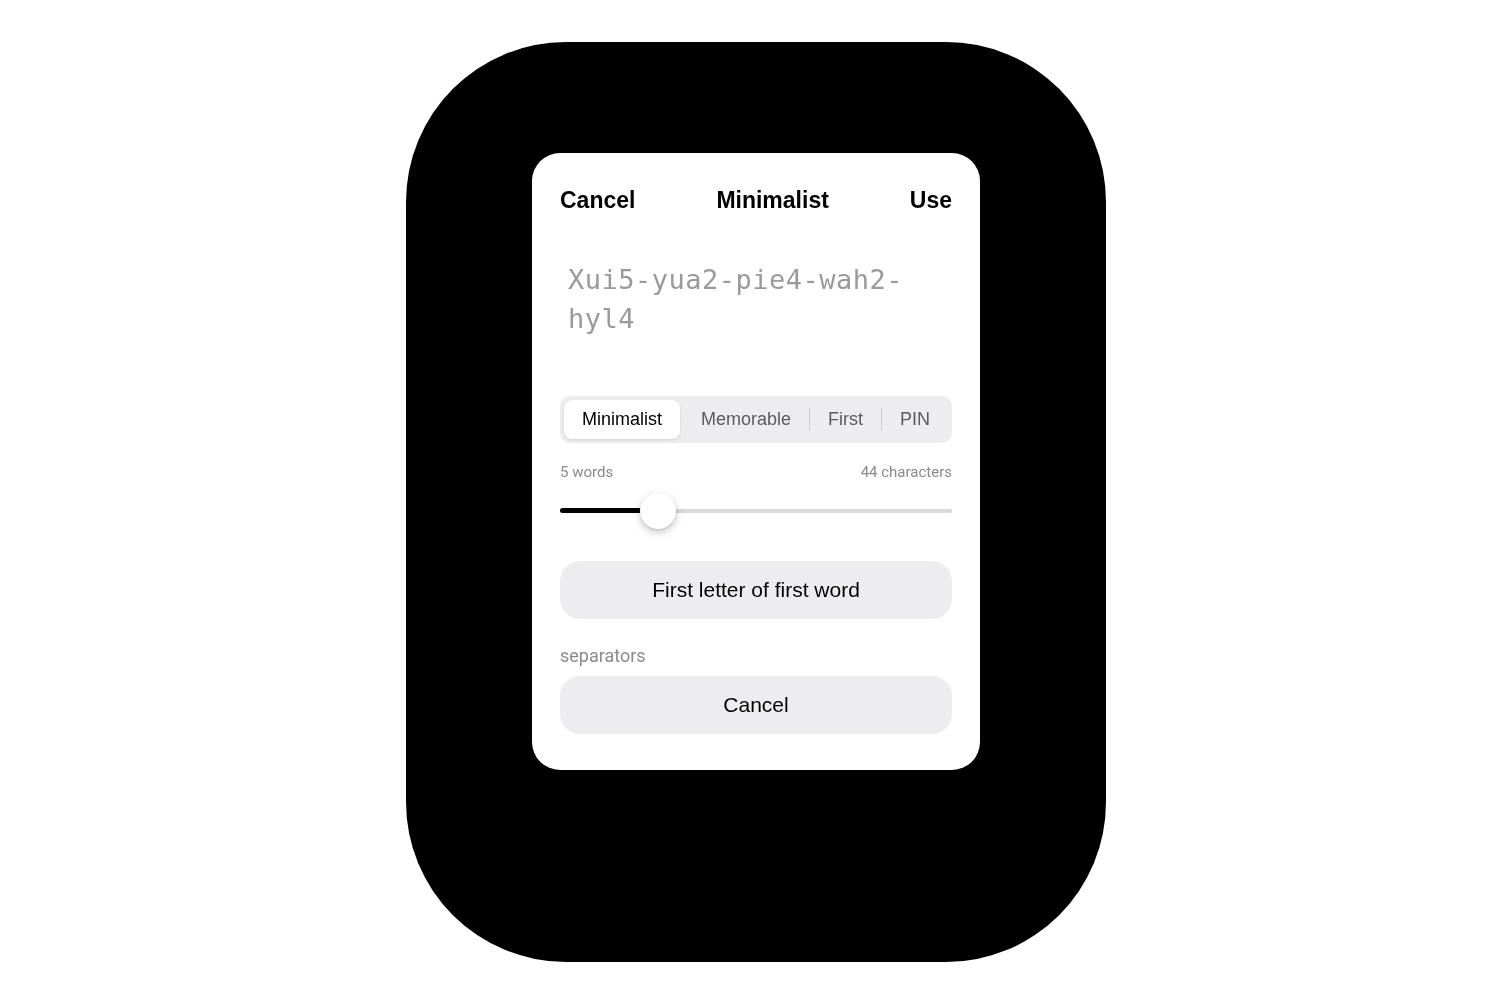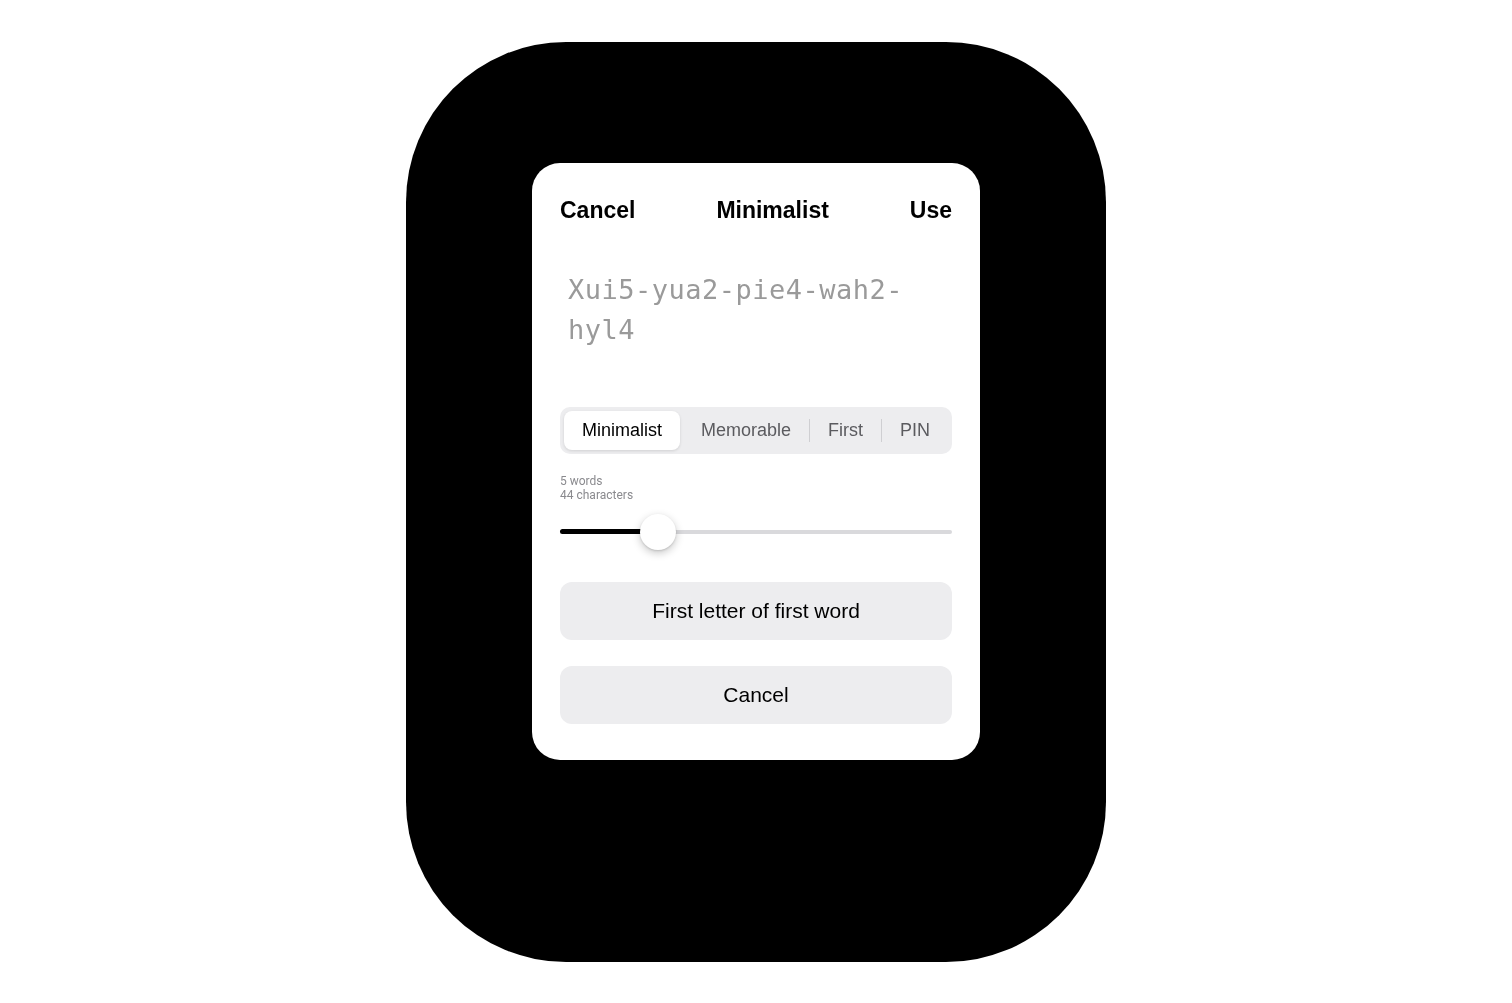--- a/index.html
+++ b/index.html
@@ -94,24 +94,23 @@
       width: 1px;
       background: #cfcfd2;
       margin: 8px 0;
     }
     .seg-spacer {
       flex: 1;
     }
     .slider-labels {
       display: flex;
       justify-content: space-between;
-      font-size: 12px;
+      font-size: 15px;
       color: #8a8a8e;
       margin-bottom: 10px;
-      flex-direction: column;
     }
     .slider-wrap {
       position: relative;
       height: 40px;
       margin-bottom: 30px;
     }
     .slider-track {
       position: absolute;
       top: 18px;
       left: 0;
@@ -143,21 +142,21 @@
     }
     .section-label {
       font-size: 18px;
       color: #8a8a8e;
       margin-bottom: 10px;
     }
     .option-pill {
       width: 100%;
       background: #ededef;
       border: none;
-      border-radius: 12px;
+      border-radius: 20px;
       padding: 17px 10px;
       font-size: 21px;
       color: #000;
       text-align: center;
       cursor: pointer;
       margin-bottom: 26px;
     }
     .option-pill:last-child {
       margin-bottom: 0;
     }
@@ -193,15 +192,16 @@
   </div>
 
   <div class="slider-wrap">
     <div class="slider-track"></div>
     <div class="slider-fill"></div>
     <div class="slider-thumb"></div>
   </div>
 
   <button class="option-pill">First letter of first word</button>
 
+  <div class="section-label">separators</div>
   <button class="option-pill">Cancel</button>
 
 </div>
 
 </body></html>

